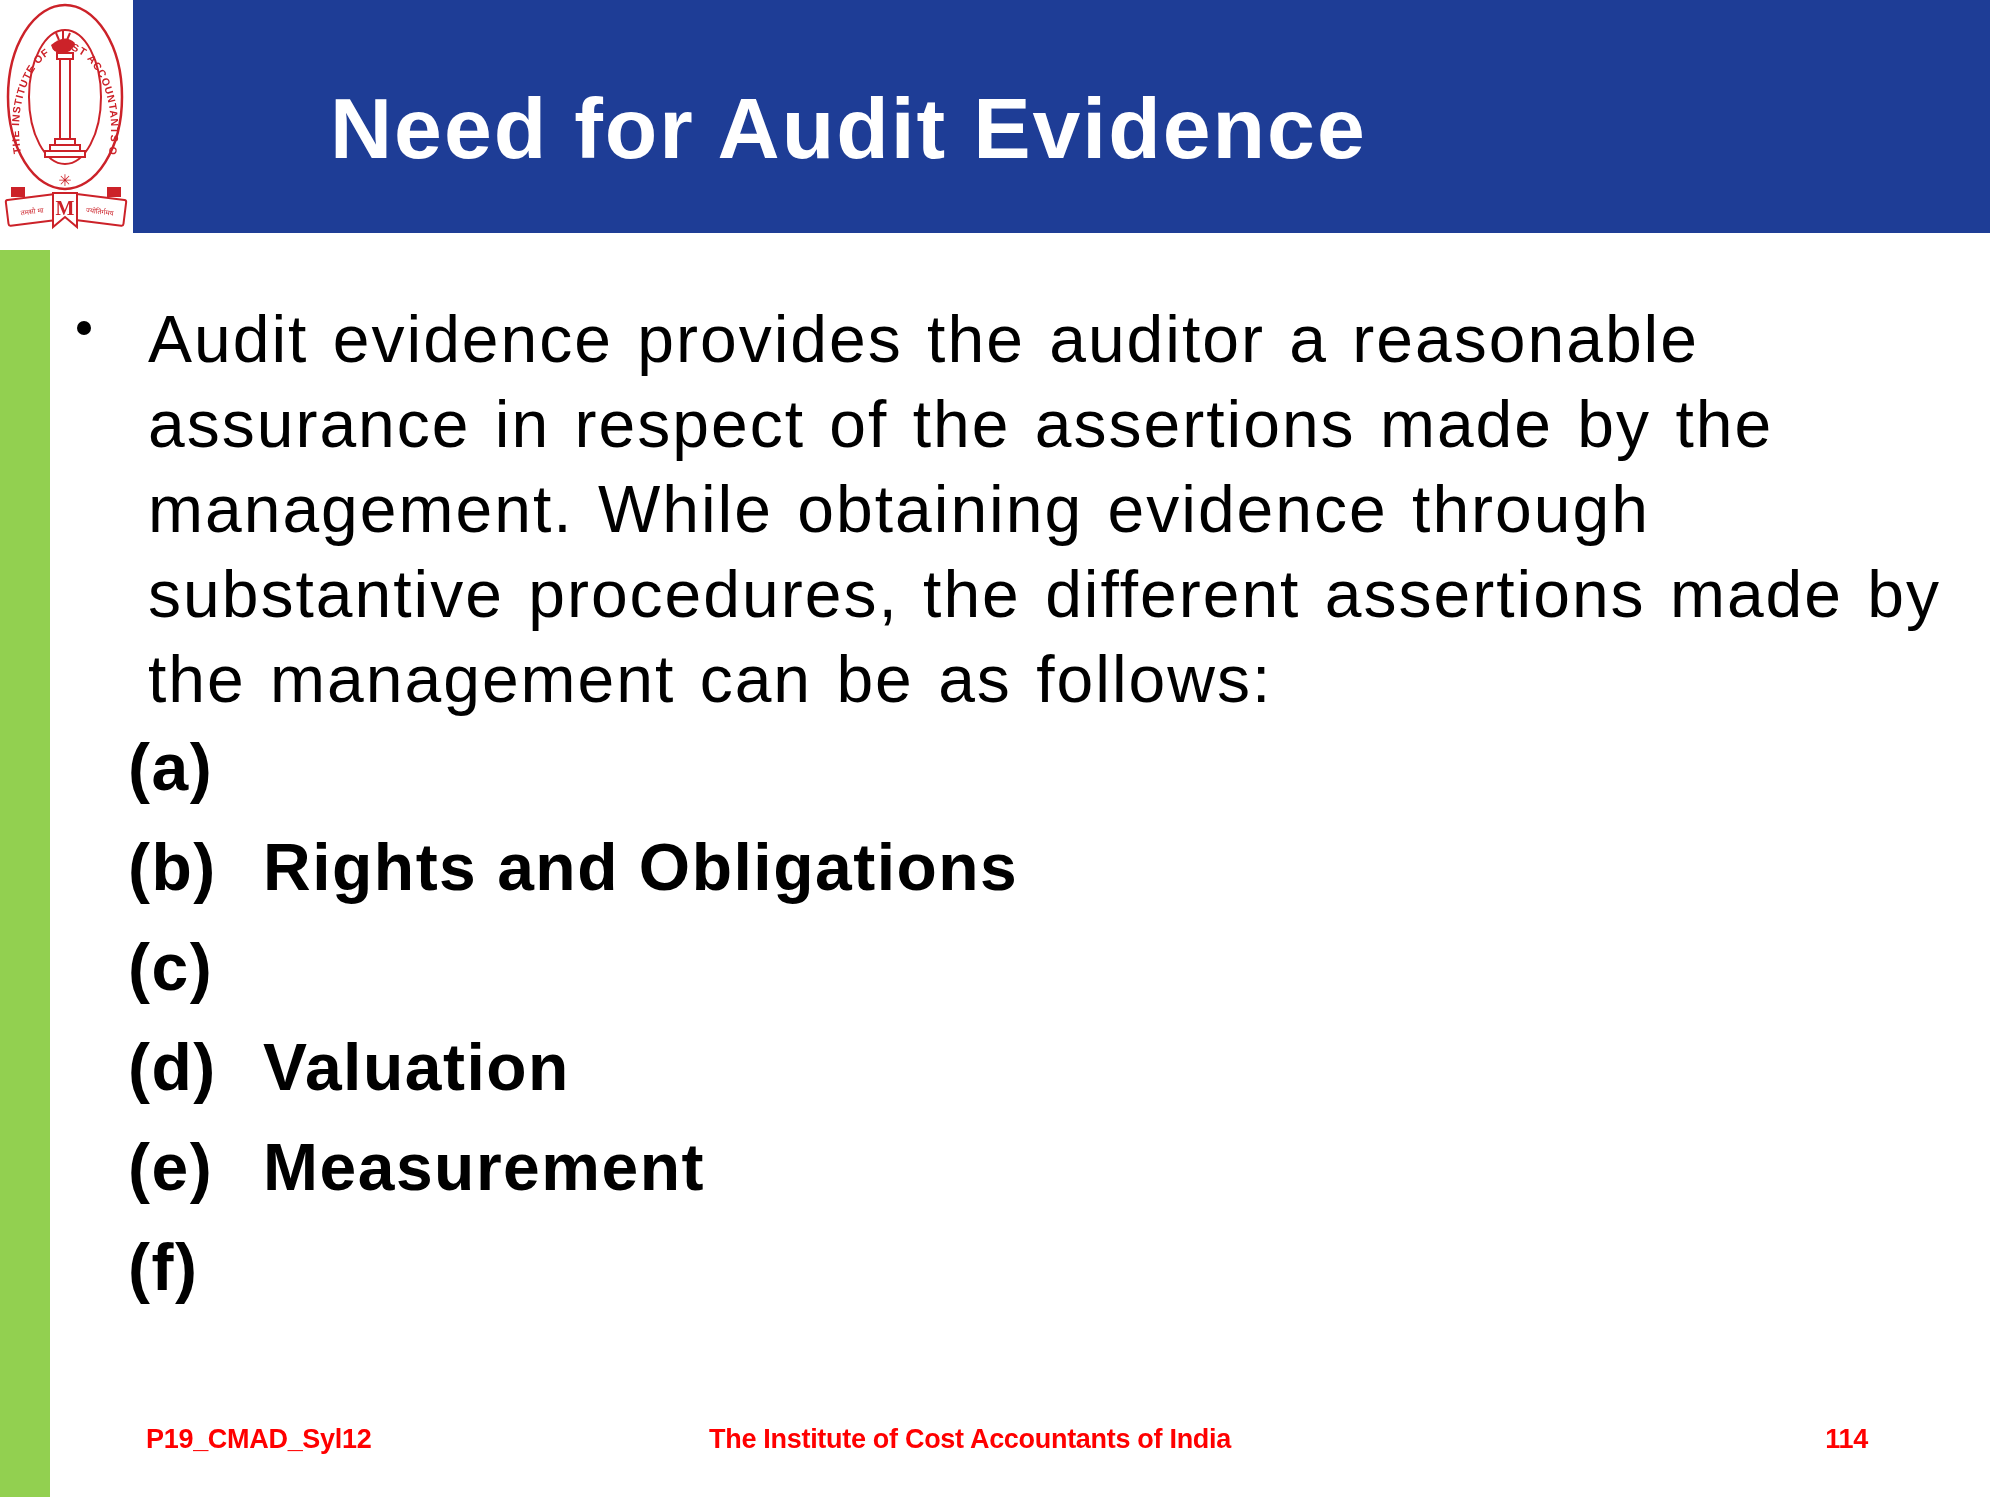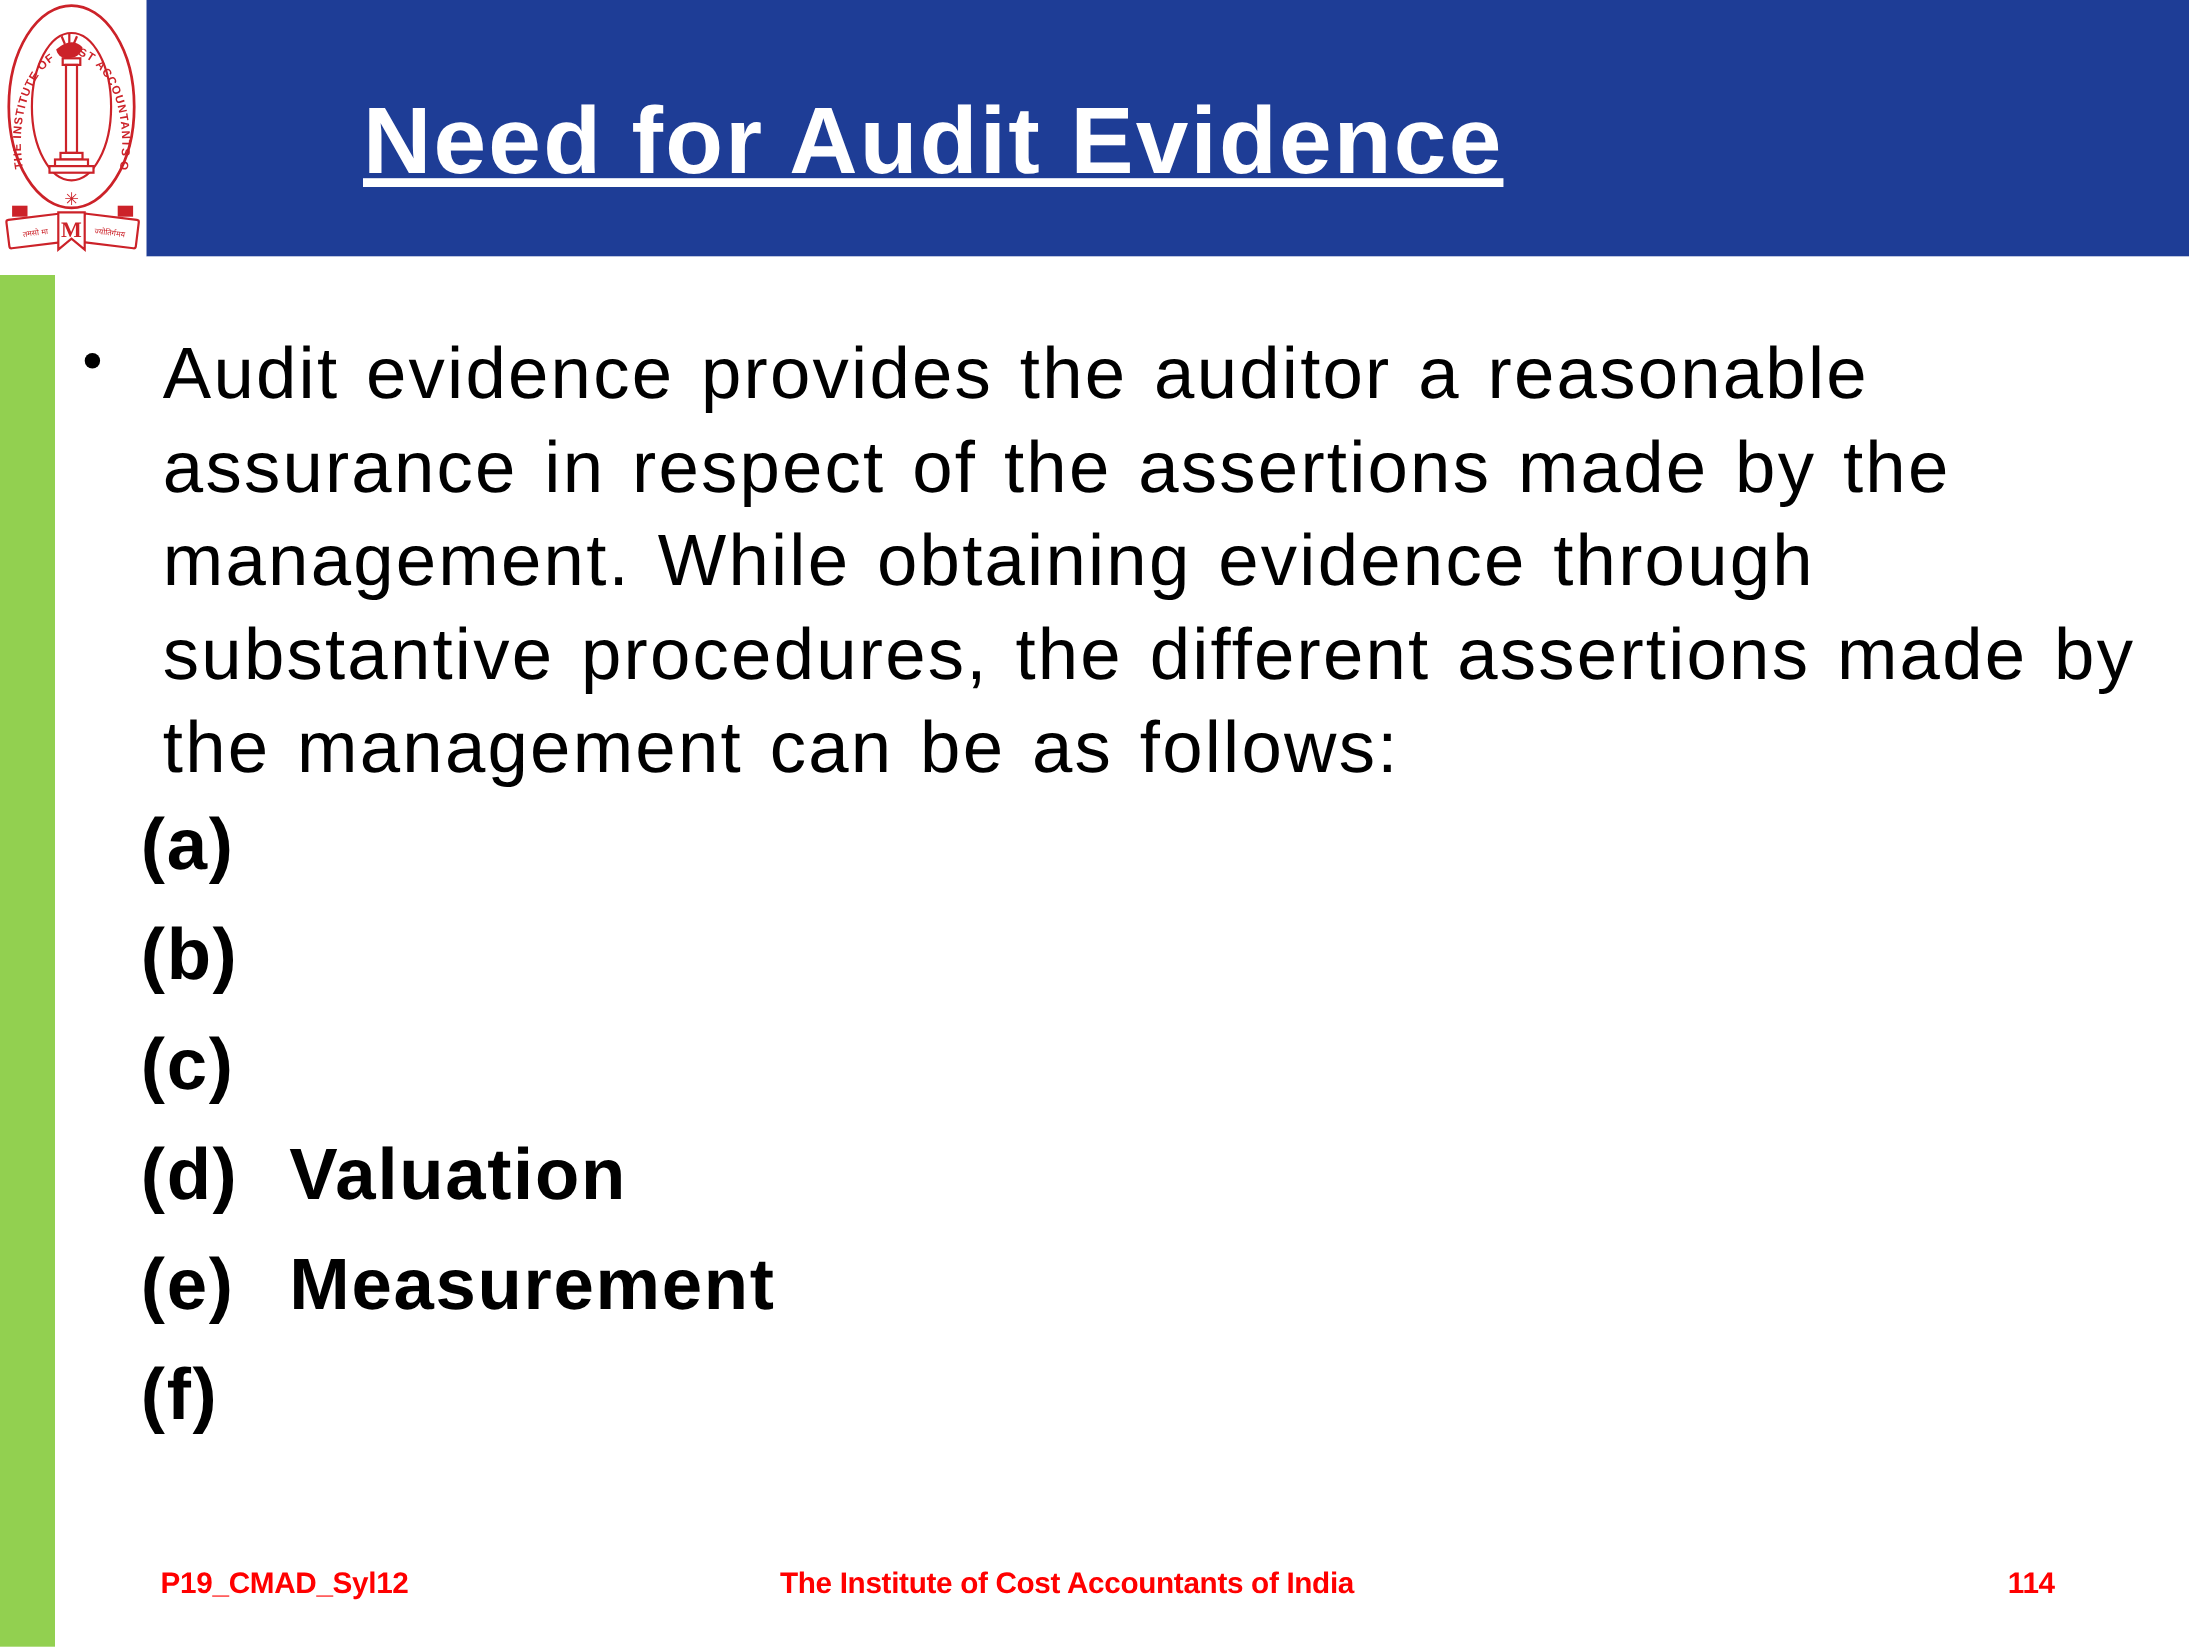--- a/index.html
+++ b/index.html
@@ -27,21 +27,20 @@
     display:flex;align-items:center;
     padding-left:197px;
   }
   .slide-title{
     color:var(--title-text);
     font-size:86px;
     font-weight:bold;
     letter-spacing:2px;
     margin-top:24px;
     white-space:nowrap;
-    text-decoration:underline;
   }
   
   .logo-box{
     position:absolute;left:0;top:0;width:133px;height:233px;
     background:#ffffff;
   }
   .logo-box svg{position:absolute;left:1px;top:1px;}
   
   .green-stripe{
     position:absolute;left:0;top:250px;width:50px;height:1247px;
@@ -139,20 +138,21 @@
 
   <div class="bullet-dot"></div>
   <div class="paragraph">Audit evidence provides the auditor a reasonable assurance in respect of the assertions made by the management. While obtaining evidence through substantive procedures, the different assertions made by the management can be as follows:</div>
 
   <ul class="assertion-list">
     <li class="assertion-item">
       <span class="assertion-label">(a)</span>
     </li>
     <li class="assertion-item">
       <span class="assertion-label">(b)</span>
+      <span class="assertion-text">Rights and Obligations</span>
     </li>
     <li class="assertion-item">
       <span class="assertion-label">(c)</span>
     </li>
     <li class="assertion-item">
       <span class="assertion-label">(d)</span>
       <span class="assertion-text">Valuation</span>
     </li>
     <li class="assertion-item">
       <span class="assertion-label">(e)</span>

